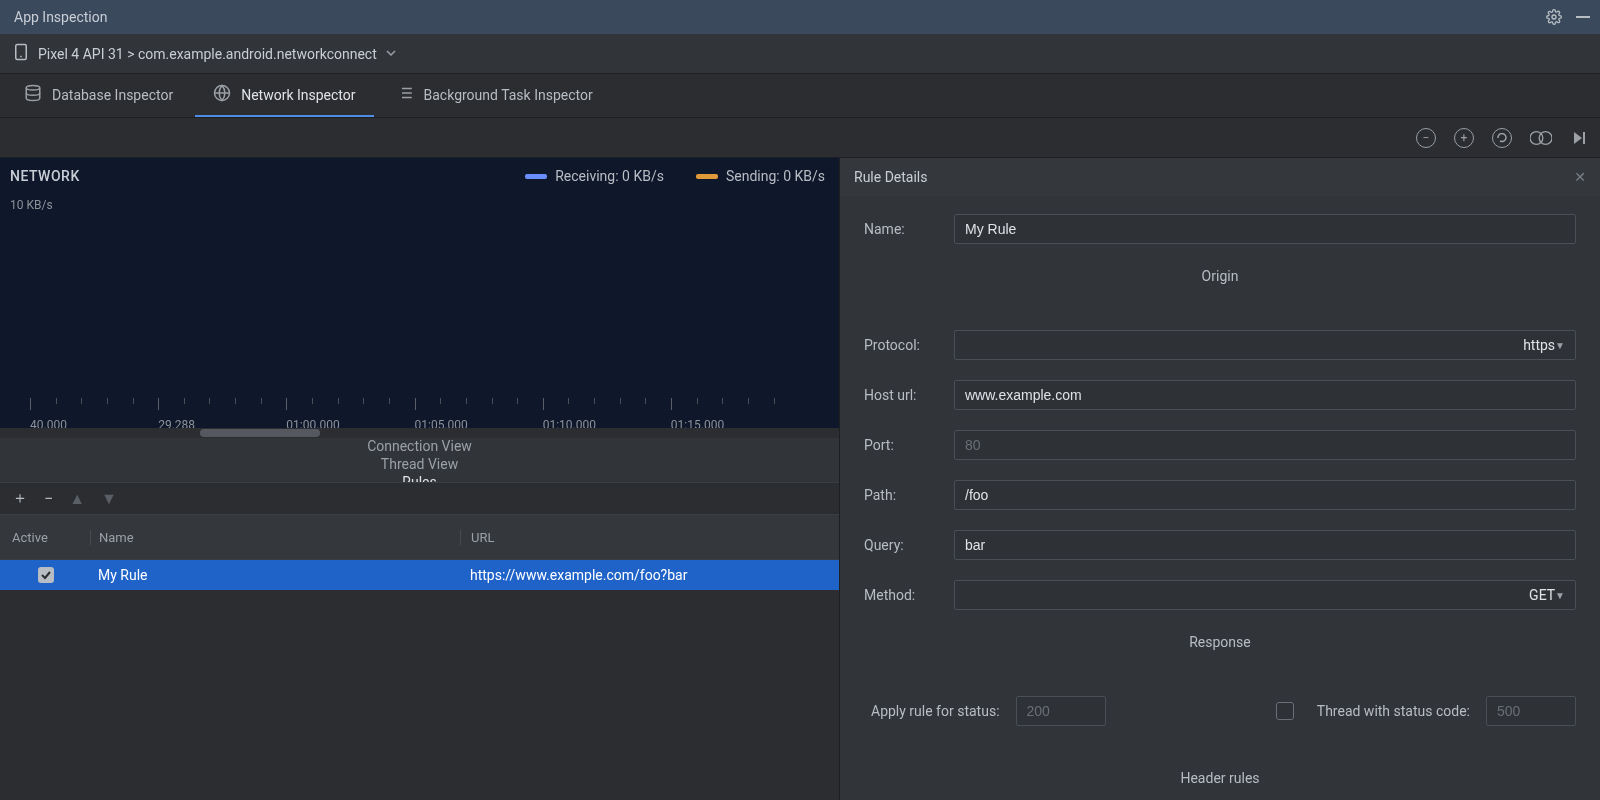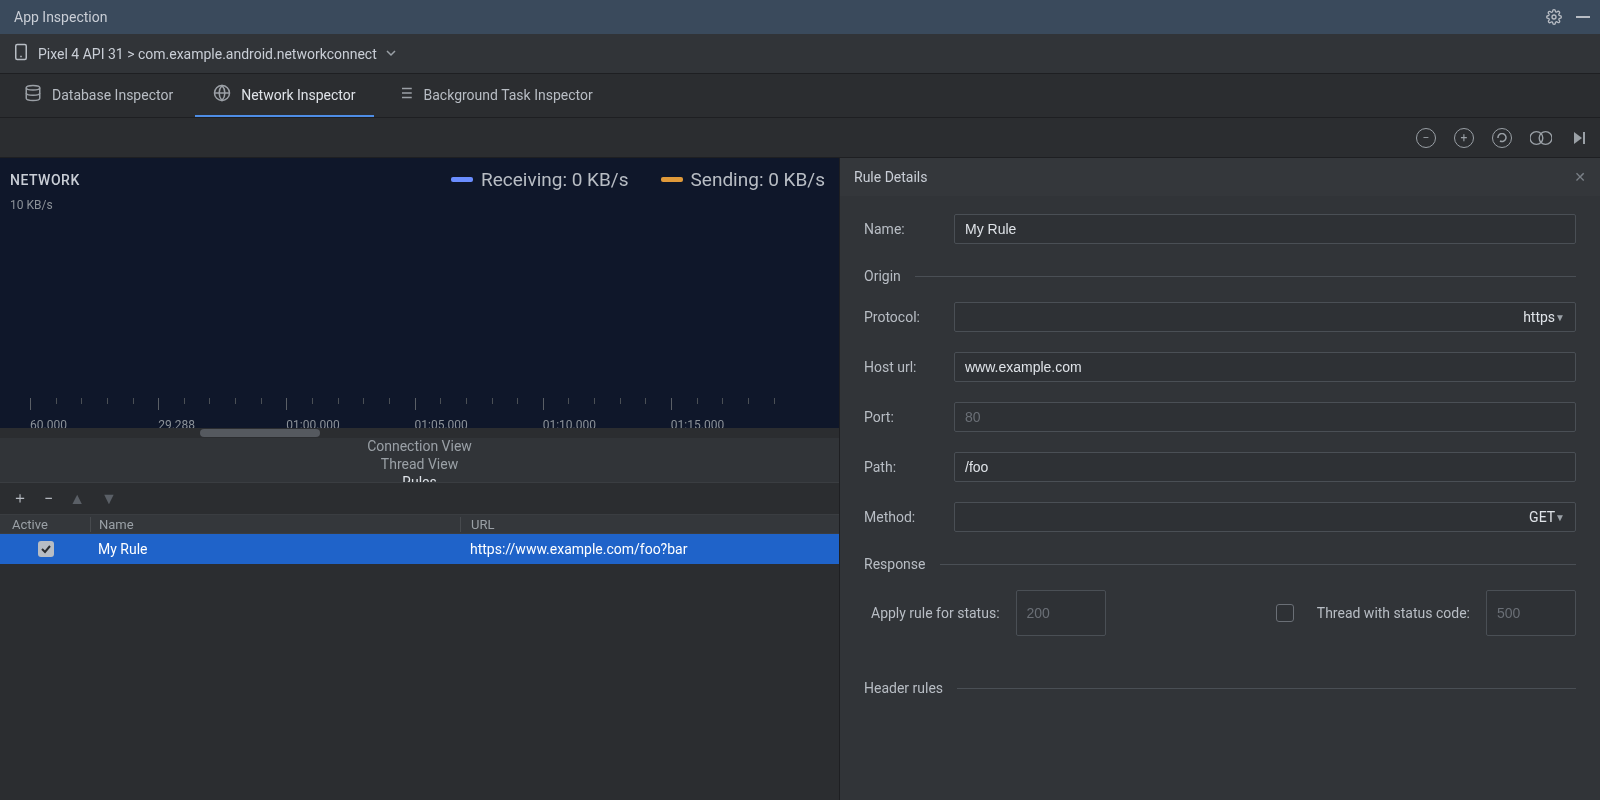--- a/index.html
+++ b/index.html
@@ -49,21 +49,21 @@
   .split {
     display:flex; height: calc(800px - 34px - 40px - 44px - 40px);
   }
   .left-col { width: 840px; display:flex; flex-direction:column; border-right:1px solid #1e1f22;}
   .right-col { flex:1; display:flex; flex-direction:column; background:#313438;}
 
   
   .timeline-wrap { background:#0f172a; height:280px; position:relative;}
   .timeline-head { display:flex; align-items:center; justify-content:space-between; padding:10px 14px 2px 10px; }
   .tlh-left { color:#c9ced6; font-weight:500; letter-spacing:.5px; }
-  .legend { display:flex; gap:32px; font-size:19px;}
+  .legend { display:flex; gap:32px; font-size:14px;}
   .chip { display:flex; align-items:center; gap:8px; }
   .chip::before { content:""; width:22px; height:5px; border-radius:2px; }
   .chip.rx::before { background:#6a8dff; }
   .chip.tx::before { background:#e09a3a; }
   .yaxis { position:absolute; top:40px; left:10px; font-size:12px; color:#8c9299; }
   .axis-ticks { position:absolute; left:0; right:0; bottom:6px; display:flex; padding:0 40px 0 30px;}
   .axis-tick { flex:1; font-size:12px; color:#8c9299; text-align:left;}
   .ruler { position:absolute; left:0; right:0; bottom:28px; height:12px; display:flex; padding:0 40px 0 30px;}
   .ruler span { flex:1; border-left:1px solid #5a5f66; height:12px;}
   .ruler span.minor{height:6px; border-left:1px solid #4a4f55;}
@@ -80,21 +80,21 @@
   .vtab { padding:0 16px; height:100%; display:flex; align-items:center; color:#9aa0a6; cursor:pointer;
           border-bottom:2px solid transparent;}
   .vtab.active{ color:#dfe3e8; border-bottom:2px solid #4e8de5; }
   .rule-toolbar { display:flex; align-items:center; gap:16px; padding:6px 12px; background:#2b2d30;
                   border-top:1px solid #3a3d41; height:32px;}
   .rule-toolbar span{ cursor:pointer; color:#b8bdc4; font-size:16px;}
   .rule-toolbar .disabled{ color:#5a5f66; }
   
   .rules-table { flex:1; background:#2b2d30; }
   .rt-head, .rt-row { display:flex; }
-  .rt-head { background:#34373b; color:#9aa0a6; font-size:13px; height:20px; align-items:center; border-top:1px solid #3a3d41;border-bottom:1px solid #3a3d41;}
+  .rt-head { background:#34373b; color:#9aa0a6; font-size:13px; height:46px; align-items:center; border-top:1px solid #3a3d41;border-bottom:1px solid #3a3d41;}
   .col-active { width:90px; padding-left:12px; }
   .col-name { width:370px; padding-left:8px; border-left:1px solid #474a4e;}
   .col-url { flex:1; padding-left:10px; border-left:1px solid #474a4e;}
   .rt-row { height:30px; align-items:center; cursor:pointer;}
   .rt-row.selected { background:#1f63c9; color:#fff;}
   .rt-row .col-name, .rt-row .col-url{ border-left:none;}
   .chk { width:16px; height:16px; background:#b8bdc4; border-radius:3px; display:inline-flex;
          align-items:center; justify-content:center; margin-left:26px;}
   .chk svg { display:block;}
 
@@ -105,27 +105,27 @@
   .field-row { display:flex; align-items:center; margin-bottom:20px;}
   .field-row label{ width:90px; color:#b8bdc4;}
   .field-row input, .field-row .select {
     flex:1; background:#2e3135; border:1px solid #4a4f55; color:#dfe3e8; height:30px;
     padding:0 10px; font-size:14px; border-radius:2px;
   }
   .field-row input::placeholder{ color:#6a6f76;}
   .select { display:flex; align-items:center; justify-content:flex-end; cursor:pointer;}
   .select .caret { font-size:10px; color:#9aa0a6;}
   
-  .section-div { display:flex; align-items:center; margin:24px 0 18px 0; gap:14px;}
+  .section-div { display:flex; align-items:center; margin:24px 0 18px 0; gap:28px;flex-direction:column;}
   .section-div .label{ color:#b8bdc4;}
   .section-div .line{ flex:1; height:1px; background:#4a4f55;}
   
   .resp-row { display:flex; align-items:center; gap:16px; margin-bottom:10px;}
   .resp-row label{ color:#b8bdc4;margin-left:7px;}
-  .resp-row input{ width:90px; background:#2e3135; border:1px solid #4a4f55; color:#dfe3e8; height:46px;
+  .resp-row input{ width:90px; background:#2e3135; border:1px solid #4a4f55; color:#dfe3e8; height:30px;
     padding:0 10px; font-size:14px; border-radius:2px;}
   .resp-row input::placeholder{ color:#6a6f76;}
   .resp-row .spacer{ flex:1;}
   .cbox{ width:18px; height:18px; border:1px solid #6a6f76; background:#2e3135; border-radius:3px; cursor:pointer;}
   
   .close-x{ cursor:pointer; color:#7a8087;}
 </style>
 </head>
 <body>
 
@@ -258,21 +258,21 @@
           <span class="minor"></span>
           <span class="minor"></span>
           <span class="minor"></span>
         <span></span>
           <span class="minor"></span>
           <span class="minor"></span>
           <span class="minor"></span>
           <span class="minor"></span>
       </div>
       <div class="axis-ticks">
-        <span class="axis-tick">60.000</span>
+        <span class="axis-tick">40.000</span>
         <span class="axis-tick">29.288</span>
         <span class="axis-tick">01:00.000</span>
         <span class="axis-tick">01:05.000</span>
         <span class="axis-tick">01:10.000</span>
         <span class="axis-tick">01:15.000</span>
       </div>
       <div class="scrollbar-track">
         <div class="scrollbar-thumb"></div>
       </div>
     </div>
@@ -339,20 +339,24 @@
       </div>
       <div class="field-row">
         <label>Port:</label>
         <input type="text" placeholder="80" style="">
       </div>
       <div class="field-row">
         <label>Path:</label>
         <input type="text" value="/foo" style="">
       </div>
       <div class="field-row">
+        <label>Query:</label>
+        <input type="text" value="bar" style="">
+      </div>
+      <div class="field-row">
         <label>Method:</label>
         <div class="select">
           <span>GET</span>
           <span class="caret">▼</span>
         </div>
       </div>
 
       <div class="section-div">
         <span class="label">Response</span>
         <span class="line"></span>

